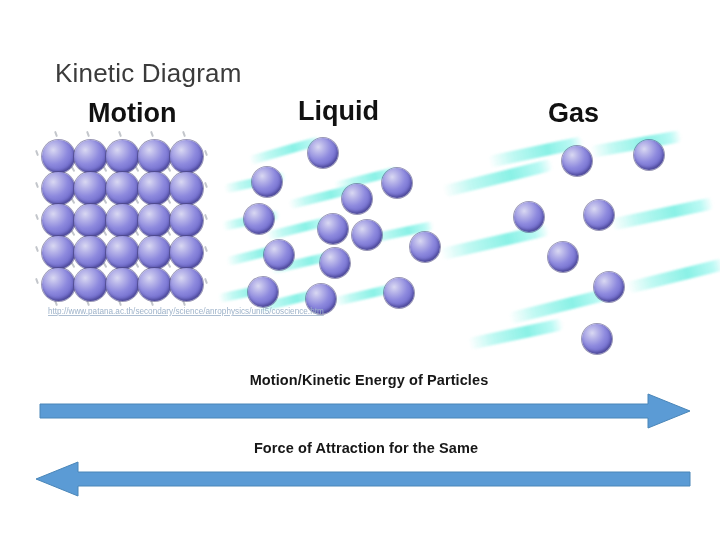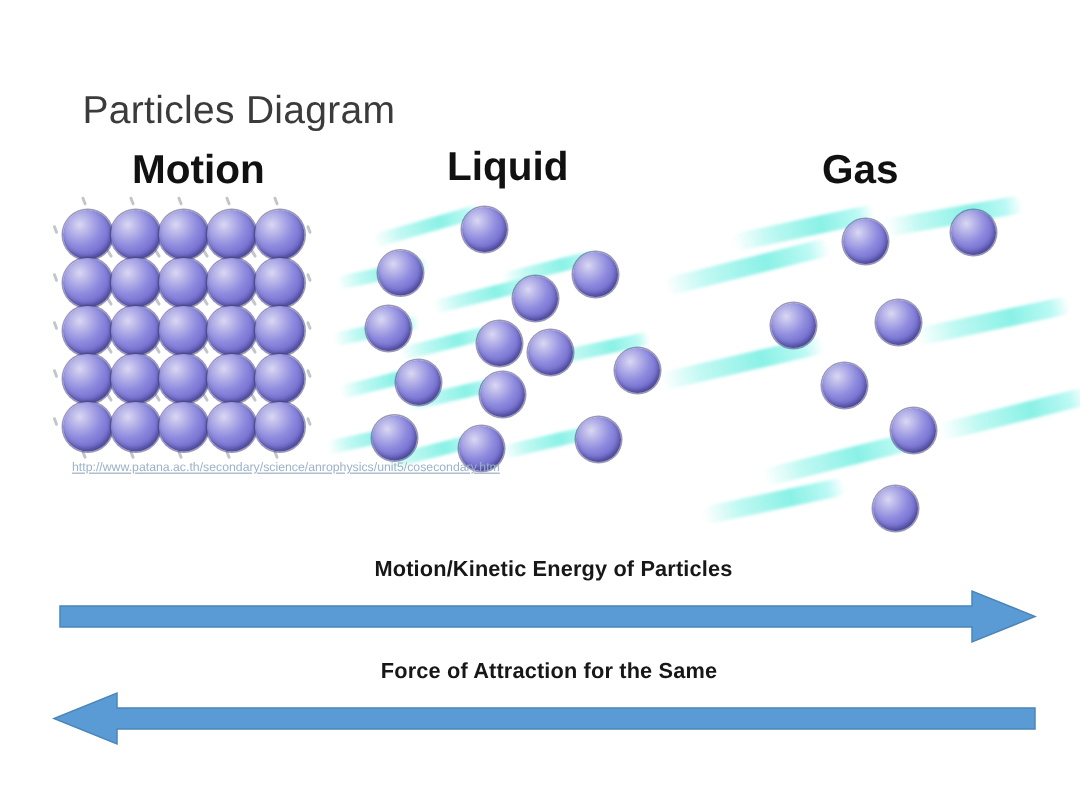--- a/index.html
+++ b/index.html
@@ -150,21 +150,21 @@
   .arrow-svg { display: block; }
 
   
   .no-select { user-select: none; }
 </style>
 </head>
 <body>
 
 <div id="slide" class="no-select">
 
-  <div id="slide-title">Particles Diagram</div>
+  <div id="slide-title">Kinetic Diagram</div>
 
   <div id="particle-panel">
 
     <div class="phase-heading" id="heading-solid">Motion</div>
     <div class="phase-heading" id="heading-gas">Gas</div>
     <div class="phase-heading" id="heading-liquid">Liquid</div>
 
     <div class="phase-column" id="column-solid">
         <div class="particle solid" style="left: 12px; top: 8px;"></div>
         <div class="particle solid" style="left: 44px; top: 8px;"></div>
@@ -268,21 +268,21 @@
         <div class="trail long" style="left: 8px; top: 196px; width: 96px; transform: rotate(-12deg);"></div>
         <div class="particle free" style="left: 102px; top: 14px;"></div>
         <div class="particle free" style="left: 174px; top: 8px;"></div>
         <div class="particle free" style="left: 54px; top: 70px;"></div>
         <div class="particle free" style="left: 124px; top: 68px;"></div>
         <div class="particle free" style="left: 88px; top: 110px;"></div>
         <div class="particle free" style="left: 134px; top: 140px;"></div>
         <div class="particle free" style="left: 122px; top: 192px;"></div>
       </div>
 
-    <a id="source-link" href="#" style="color: rgb(157, 178, 201);"><span>http://www.patana.ac.th/secondary/science/anrophysics/unit5/co</span><span>secondary.htm</span></a>
+    <a id="source-link" href="#" style="color: rgb(157, 178, 201);"><span>http://www.patana.ac.th/secondary/science/anrophysics/unit5/co</span><span>science.htm</span></a>
 
   </div>
 
   <div class="arrow-block" id="arrow-block-motion">
     <div class="arrow-caption" id="caption-motion">Motion/Kinetic Energy of Particles</div>
     <div class="arrow-svg-wrap">
       <svg class="arrow-svg" width="720" height="36" viewBox="0 0 720 36">
         <polygon id="poly-motion" points="40,11 648,11 648,1 690,18 648,35 648,25 40,25" fill="#5b9bd5" stroke="#4a86b8" stroke-width="1"></polygon>
       </svg>
     </div>

